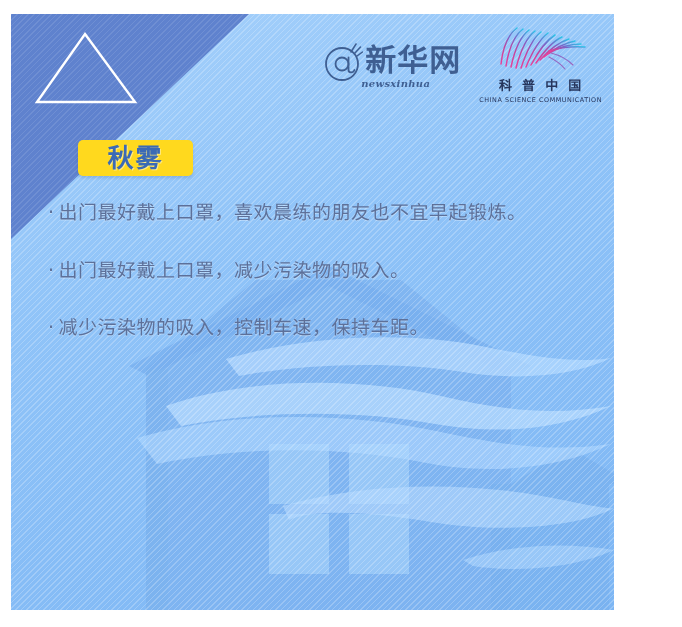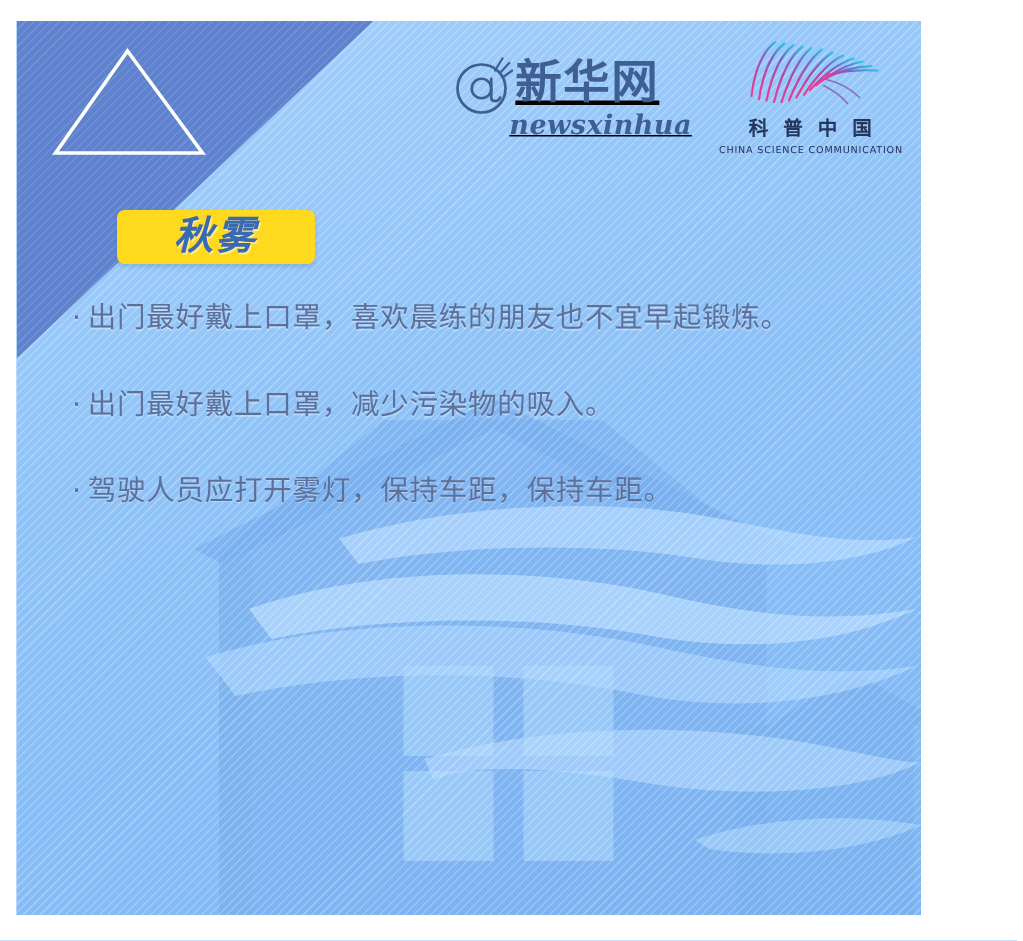--- a/index.html
+++ b/index.html
@@ -52,51 +52,51 @@
   .tri{
     position:absolute;left:20px;top:14px;width:110px;height:80px;
   }
   
   .art{position:absolute;left:0;top:0;width:603px;height:596px;}
   
   .logos{
     position:absolute;right:12px;top:10px;
     display:flex;align-items:center;gap:18px;
   }
-  .xinhua{display:flex;flex-direction:column;align-items:flex-start;text-decoration:underline;}
+  .xinhua{display:flex;flex-direction:column;align-items:flex-start;}
   .xh-row{display:flex;align-items:center;}
   .xh-at{position:relative;width:40px;height:42px;}
   .xh-cn{
     font-family:"DejaVu Sans","Liberation Sans",sans-serif;
     font-size:31px;font-weight:700;color:#3f5f92;letter-spacing:1px;
     line-height:1;margin-left:2px;
   }
   .xh-en{
     font-family:"DejaVu Serif","Liberation Serif",serif;
-    font-style:italic;font-weight:700;font-size:18px;color:#3f5f92;
+    font-style:italic;font-weight:700;font-size:10px;color:#3f5f92;
     margin-left:38px;margin-top:-4px;letter-spacing:.3px;
   }
   .kepu{display:flex;flex-direction:column;align-items:center;}
   .kepu-cn{
     display:flex;gap:9px;margin-top:1px;
     font-size:13px;font-weight:700;color:#26355c;letter-spacing:1px;
   }
   .kepu-en{
     font-size:6.4px;font-weight:400;color:#26355c;
     letter-spacing:.55px;margin-top:2px;
     font-family:"DejaVu Sans","Liberation Sans",sans-serif;
   }
   
   .badge{
     position:absolute;left:67px;top:126px;
-    width:132px;height:36px;
+    width:115px;height:36px;
     background:#ffd91e;
     border-radius:5px;
     box-shadow:0 2px 3px rgba(40,70,130,.18);
-    display:flex;align-items:center;justify-content:center;font-style:italic;
+    display:flex;align-items:center;justify-content:center;
   }
   .badge-text{
     font-size:26px;font-weight:700;color:#3b6ab5;
     letter-spacing:2px;line-height:1;
     text-shadow:1px 1px 0 rgba(255,255,255,.45);
   }
   
   .bullets{
     position:absolute;left:37px;top:186px;width:540px;
   }
@@ -248,18 +248,18 @@
       <span class="txt">出门最好戴上口罩，喜欢晨练的朋友也不宜早起锻炼。</span>
     </div>
 
     <div class="bullet">
       <span class="dot">·</span>
       <span class="txt">出门最好戴上口罩，减少污染物的吸入。</span>
     </div>
 
     <div class="bullet">
       <span class="dot">·</span>
-      <span class="txt">驾驶人员应打开雾灯，保持车距，保持车距。</span>
+      <span class="txt">减少污染物的吸入，控制车速，保持车距。</span>
     </div>
 
   </div>
 
 </div>
 
 </body></html>

